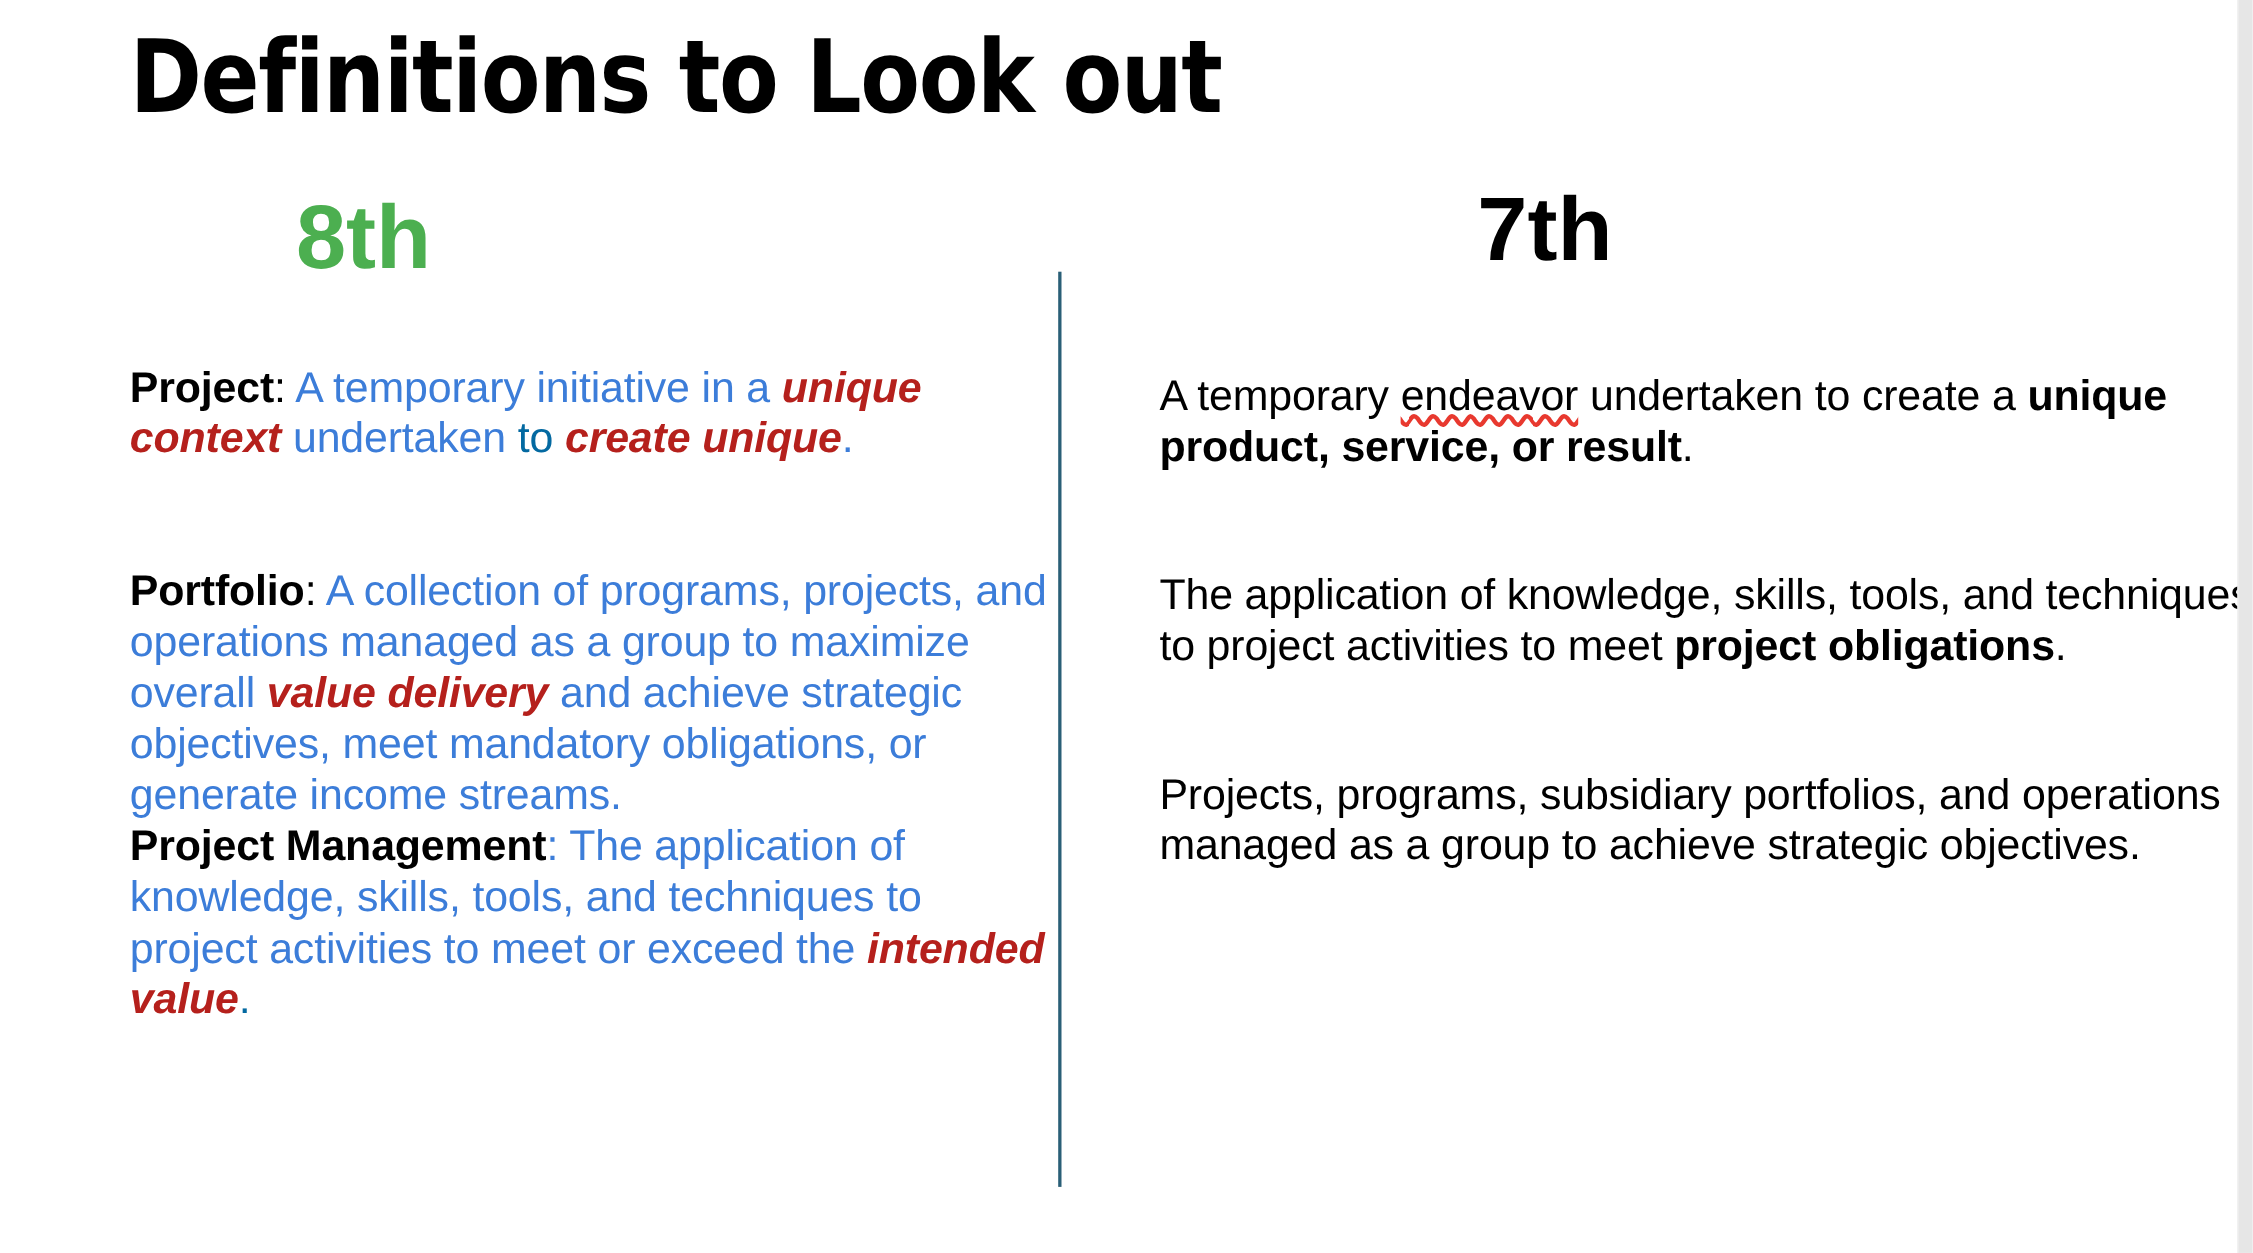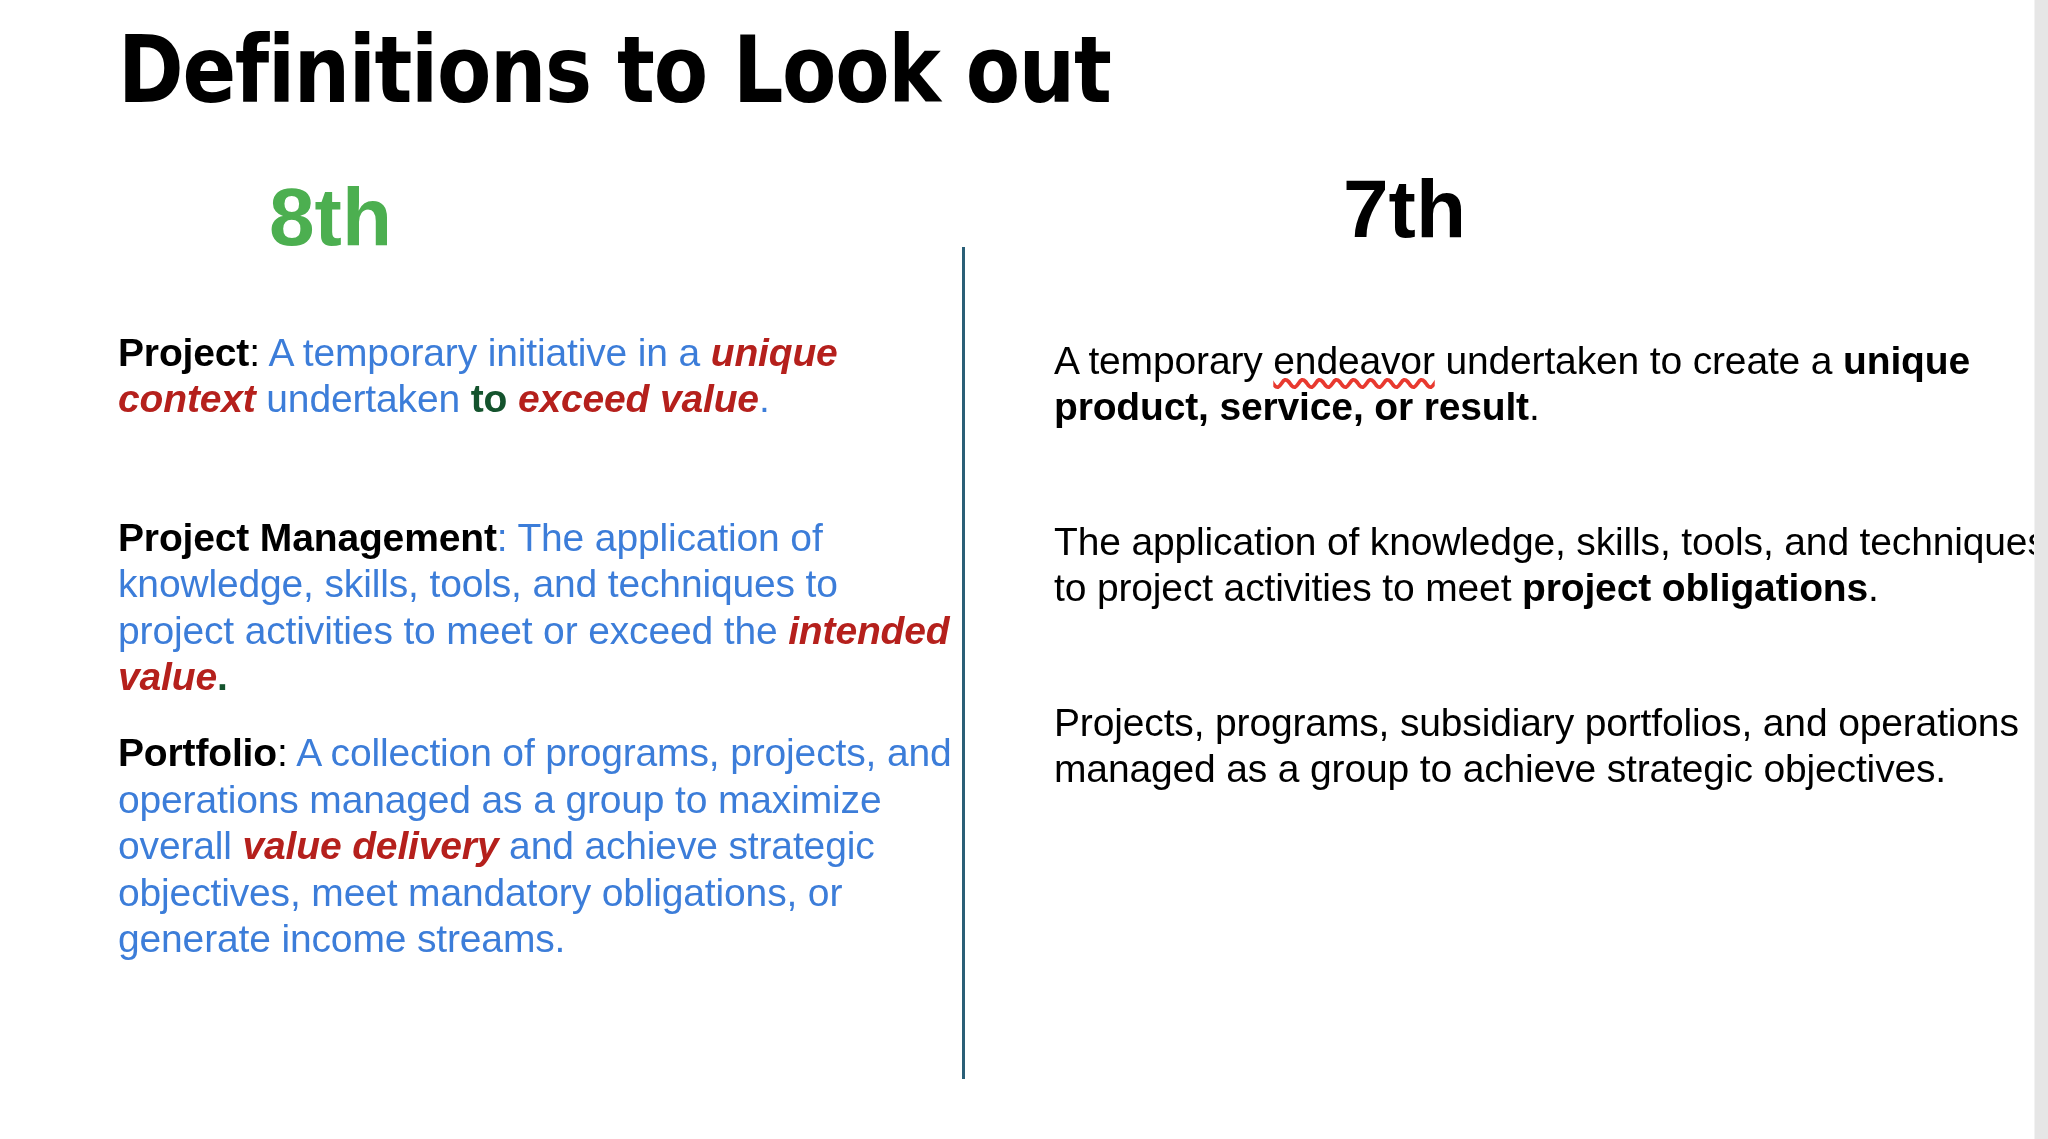--- a/index.html
+++ b/index.html
@@ -111,21 +111,21 @@
   #entry-left-2 { margin-bottom: 30px; }
 
   
   #col-right .entry { color: #000000; }
   #entry-right-1 { margin-bottom: 88px; }
   #entry-right-2 { margin-bottom: 88px; }
 
   
   .term      { color: #000000; font-weight: 700; }
   .blue      { color: #3c7dd9; margin-top: 46px; }
-  .blue-b    { color: #14532d; font-weight: 700; }
+  .blue-b    { color: #0369a1; font-weight: 400; }
   .red-bi    { color: #b5201c; font-weight: 700; font-style: italic; }
   .blk       { color: #000000; }
   .blk-b     { color: #000000; font-weight: 700; }
 
   
   .spellcheck {
     text-decoration: underline wavy #e8392f;
     text-decoration-skip-ink: none;
     text-underline-offset: 4px;
     -webkit-text-decoration: underline wavy #e8392f;
@@ -138,23 +138,23 @@
 
   <div id="slide-title">Definitions to Look out</div>
 
   <div id="header-left" class="col-header">8th</div>
 
   <div id="header-right" class="col-header">7th</div>
 
   <div id="divider"></div>
 
   <div id="col-left" class="column">
-    <div class="entry" id="entry-left-1"><span class="term">Project</span><span class="blk">:</span><span class="blue"> A temporary initiative in a </span><span class="red-bi">unique context</span><span class="blue"> undertaken </span><span class="blue-b">to </span><span class="red-bi">exceed value</span><span class="blue">.</span></div>
+    <div class="entry" id="entry-left-1"><span class="term">Project</span><span class="blk">:</span><span class="blue"> A temporary initiative in a </span><span class="red-bi">unique context</span><span class="blue"> undertaken </span><span class="blue-b">to </span><span class="red-bi">create unique</span><span class="blue">.</span></div>
+    <div class="entry" id="entry-left-3"><span class="term">Portfolio</span><span class="blk">:</span><span class="blue"> A collection of programs, projects, and operations managed as a group to maximize overall </span><span class="red-bi">value delivery</span><span class="blue"> and achieve strategic objectives, meet mandatory obligations, or generate income streams.</span></div>
     <div class="entry" id="entry-left-2"><span class="term">Project Management</span><span class="blue">:</span><span class="blue"> The application of knowledge, skills, tools, and techniques to project activities to meet or exceed the </span><span class="red-bi">intended value</span><span class="blue-b">.</span></div>
-    <div class="entry" id="entry-left-3"><span class="term">Portfolio</span><span class="blk">:</span><span class="blue"> A collection of programs, projects, and operations managed as a group to maximize overall </span><span class="red-bi">value delivery</span><span class="blue"> and achieve strategic objectives, meet mandatory obligations, or generate income streams.</span></div>
   </div>
 
   <div id="col-right" class="column">
     <div class="entry" id="entry-right-1"><span class="blk">A temporary </span><span class="blk spellcheck">endeavor</span><span class="blk"> undertaken to create a </span><span class="blk-b">unique product, service, or result</span><span class="blk">.</span></div>
     <div class="entry" id="entry-right-2"><span class="blk">The application of knowledge, skills, tools, and techniques to project activities to meet </span><span class="blk-b">project obligations</span><span class="blk">.</span></div>
     <div class="entry" id="entry-right-3"><span class="blk">Projects, programs, subsidiary portfolios, and operations managed as a group to achieve strategic objectives.</span></div>
   </div>
 
   <div id="edge-strip"></div>
 

